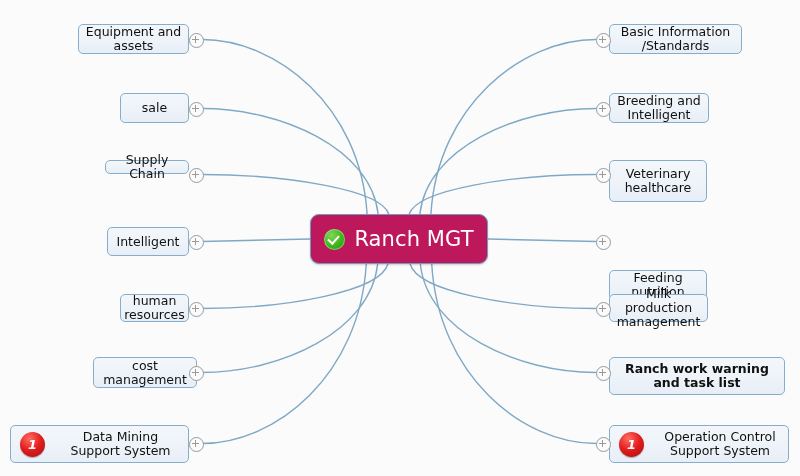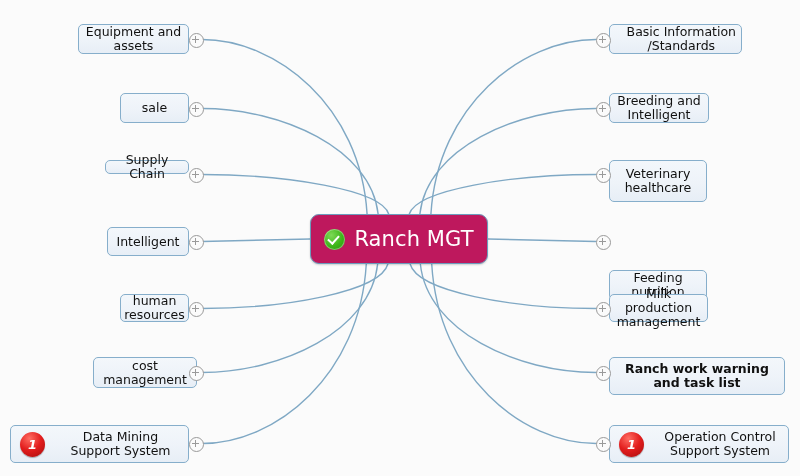--- a/index.html
+++ b/index.html
@@ -192,21 +192,21 @@
       <span class="node-text">cost
 management</span>
     </div>
     <div class="expander" style="left: 189px; top: 366px;"></div>
     <div class="node with-badge" style="left: 10px; top: 425px; width: 179px; height: 38px;">
       <span class="num-badge">1</span>
       <span class="node-text">Data Mining
 Support System</span>
     </div>
     <div class="expander" style="left: 189px; top: 437px;"></div>
-    <div class="node" style="left: 609px; top: 24px; width: 133px; height: 30px; justify-content: flex-end;">
+    <div class="node" style="left: 609px; top: 24px; width: 133px; height: 30px;">
       <span class="node-text">Basic Information
 /Standards</span>
     </div>
     <div class="expander" style="left: 596px; top: 33px;"></div>
     <div class="node" style="left: 609px; top: 93px; width: 100px; height: 30px;">
       <span class="node-text">Breeding and
 Intelligent</span>
     </div>
     <div class="expander" style="left: 596px; top: 102px;"></div>
     <div class="node" style="left: 609px; top: 160px; width: 98px; height: 42px;">

